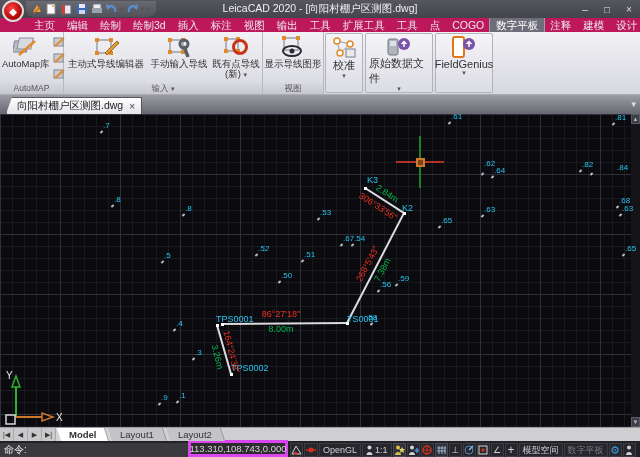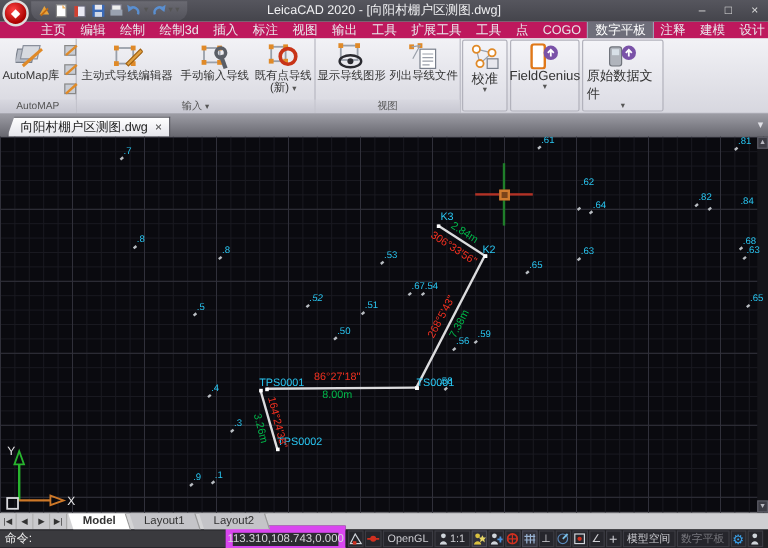--- a/index.html
+++ b/index.html
@@ -76,23 +76,23 @@
   .layoutbar{height:14px;background:#d4d4d6;display:flex;align-items:stretch;border-top:1px solid #9a9aa0;flex:none;}
   .navbtn{width:14px;border-right:1px solid #aaa;background:#c9c9cc;color:#333;font-size:7px;
           display:flex;align-items:center;justify-content:center;flex:none;}
   .ltab{padding:0 10px;font-size:9.5px;line-height:13px;color:#333;background:#c4c4c8;
         border-right:1px solid #999;transform:skewX(18deg);margin-left:3px;}
   .ltab span{display:inline-block;transform:skewX(-18deg);}
   .ltab.active{background:#fff;font-weight:bold;}
   .hscroll{flex:1;background:#cfcfd2;}
 
   
-  .statusbar{height:16px;background:#222227;display:flex;align-items:center;color:#ddd;flex:none;font-size:10px;}
+  .statusbar{height:16px;background:#222227;display:flex;align-items:flex-end;color:#ddd;flex:none;font-size:10px;}
   .cmdbox{width:188px;background:#3a3a3e;display:flex;align-items:center;padding-left:4px;flex:none;color:#eee;}
-  .coordbox{width:100px;background:#2c2c31;border:6px solid #d946ef;display:flex;align-items:center;
+  .coordbox{width:100px;background:#2c2c31;border:3px solid #d946ef;display:flex;align-items:center;
             justify-content:center;color:#d6d6da;flex:none;font-size:9.5px;}
   .sicons{flex:1;display:flex;align-items:center;gap:1px;padding:0 2px;background:#202024;}
   .sico{height:14px;min-width:13px;background:#26262c;border:1px solid #3c3c44;display:flex;align-items:center;
         justify-content:center;flex:none;color:#cfcfd4;font-size:9px;}
   .sico.txt{padding:0 3px;font-size:9px;}
   .sico.on{background:#31313a;border-color:#4a4a56;}
   .graytxt{color:#77777d;}
   .geartxt{color:#3aa0e8;font-size:11px;}
 </style>
 </head>
@@ -255,64 +255,54 @@
         <div class="bigbtn" style="width:60px">
           <svg width="26" height="24">
             <rect x="4" y="3" width="14" height="12" fill="none" stroke="#9aa0aa" stroke-width="1.5"></rect>
             <rect x="2" y="1" width="4" height="4" fill="#e08a28"></rect>
               <rect x="16" y="1" width="4" height="4" fill="#e08a28"></rect>
             <ellipse cx="12" cy="16" rx="9" ry="5" fill="none" stroke="#2a2a30" stroke-width="2"></ellipse>
             <circle cx="12" cy="16" r="2.5" fill="#2a2a30"></circle>
             </svg>
           <span class="cap">显示导线图形</span>
         </div>
-        <div class="bigbtn" style="width:60px">
-          <svg width="26" height="24">
-            <rect x="1" y="2" width="4" height="4" fill="#e08a28"></rect>
-              <rect x="8" y="1" width="4" height="4" fill="#e08a28"></rect>
-            <path d="M3 4 L10 3 L4 14" stroke="#9aa0aa" fill="none"></path>
-            <rect x="10" y="6" width="13" height="16" fill="#fff" stroke="#7a808c"></rect>
-            <path d="M12 10 h9 M12 13 h9 M12 16 h9 M12 19 h6" stroke="#9aa0aa"></path>
-            </svg>
-          <span class="cap">列出导线文件</span>
-        </div>
       </div>
       <div class="rlabel">视图</div>
     </div>
 
     <div class="minipanel" style="width:38px">
       <svg width="24" height="22">
         <path d="M5 5 L18 8 L8 17 Z" fill="none" stroke="#9aa0aa"></path>
         <circle cx="5" cy="5" r="3" fill="#fff" stroke="#e08a28" stroke-width="1.5"></circle>
         <circle cx="18" cy="8" r="3" fill="#fff" stroke="#e08a28" stroke-width="1.5"></circle>
         <circle cx="8" cy="17" r="3" fill="#fff" stroke="#e08a28" stroke-width="1.5"></circle>
         <rect x="14" y="13" width="9" height="8" fill="#e8e8ee" stroke="#7a808c"></rect>
         </svg>
       <span class="cap">校准</span>
       <span class="dd">▾</span>
     </div>
 
-    <div class="minipanel" style="width:58px">
-      <svg width="26" height="22">
-        <rect x="2" y="1" width="11" height="20" rx="2" fill="#fff" stroke="#e07818" stroke-width="2"></rect>
-        <circle cx="18" cy="8" r="6" fill="#7a52a8"></circle>
-        <path d="M18 11 L18 6 M15.5 8 L18 5.5 L20.5 8" stroke="#fff" stroke-width="1.5" fill="none"></path>
-        </svg>
-      <span class="cap">FieldGenius</span>
-      <span class="dd">▾</span>
-    </div>
-
     <div class="minipanel" style="width:68px">
       <svg width="26" height="22">
         <rect x="2" y="3" width="10" height="16" rx="2" fill="#b0b4bc" stroke="#70747c"></rect>
         <rect x="4" y="5" width="6" height="5" fill="#d8e0e8"></rect>
         <circle cx="18" cy="8" r="6" fill="#7a52a8"></circle>
         <path d="M18 11 L18 6 M15.5 8 L18 5.5 L20.5 8" stroke="#fff" stroke-width="1.5" fill="none"></path>
         </svg>
       <span class="cap">原始数据文件</span>
+      <span class="dd">▾</span>
+    </div>
+
+    <div class="minipanel" style="width:58px">
+      <svg width="26" height="22">
+        <rect x="2" y="1" width="11" height="20" rx="2" fill="#fff" stroke="#e07818" stroke-width="2"></rect>
+        <circle cx="18" cy="8" r="6" fill="#7a52a8"></circle>
+        <path d="M18 11 L18 6 M15.5 8 L18 5.5 L20.5 8" stroke="#fff" stroke-width="1.5" fill="none"></path>
+        </svg>
+      <span class="cap">FieldGenius</span>
       <span class="dd">▾</span>
     </div>
     <div style="flex:1"></div>
   </div>
 
   <div class="doctabs">
     <div class="dtab">
       <span>向阳村棚户区测图.dwg</span>
       <span class="closex">×</span>
     </div>
@@ -366,21 +356,21 @@
       <div class="pt-label" style="left: 176px; top: 205px;">.4</div>
       <div class="pt-mark" style="left: 192px; top: 244px;"></div>
       <div class="pt-label" style="left: 195px; top: 234px;">.3</div>
       <div class="pt-mark" style="left: 158px; top: 289px;"></div>
       <div class="pt-label" style="left: 161px; top: 279px;">.9</div>
       <div class="pt-mark" style="left: 176px; top: 287px;"></div>
       <div class="pt-label" style="left: 179px; top: 277px;">.1</div>
       <div class="pt-mark" style="left: 448px; top: 8px;"></div>
       <div class="pt-label" style="left: 451px; top: -2px;">.61</div>
       <div class="pt-mark" style="left: 481px; top: 59px;"></div>
-      <div class="pt-label" style="left: 484px; top: 33px;">.62</div>
+      <div class="pt-label" style="left: 484px; top: 45px;">.62</div>
       <div class="pt-mark" style="left: 491px; top: 62px;"></div>
       <div class="pt-label" style="left: 494px; top: 52px;">.64</div>
       <div class="pt-mark" style="left: 317px; top: 104px;"></div>
       <div class="pt-label" style="left: 320px; top: 94px;">.53</div>
       <div class="pt-mark" style="left: 481px; top: 101px;"></div>
       <div class="pt-label" style="left: 484px; top: 91px;">.63</div>
       <div class="pt-mark" style="left: 438px; top: 112px;"></div>
       <div class="pt-label" style="left: 441px; top: 102px;">.65</div>
       <div class="pt-mark" style="left: 340px; top: 130px;"></div>
       <div class="pt-label" style="left: 343px; top: 120px;">.67</div>

